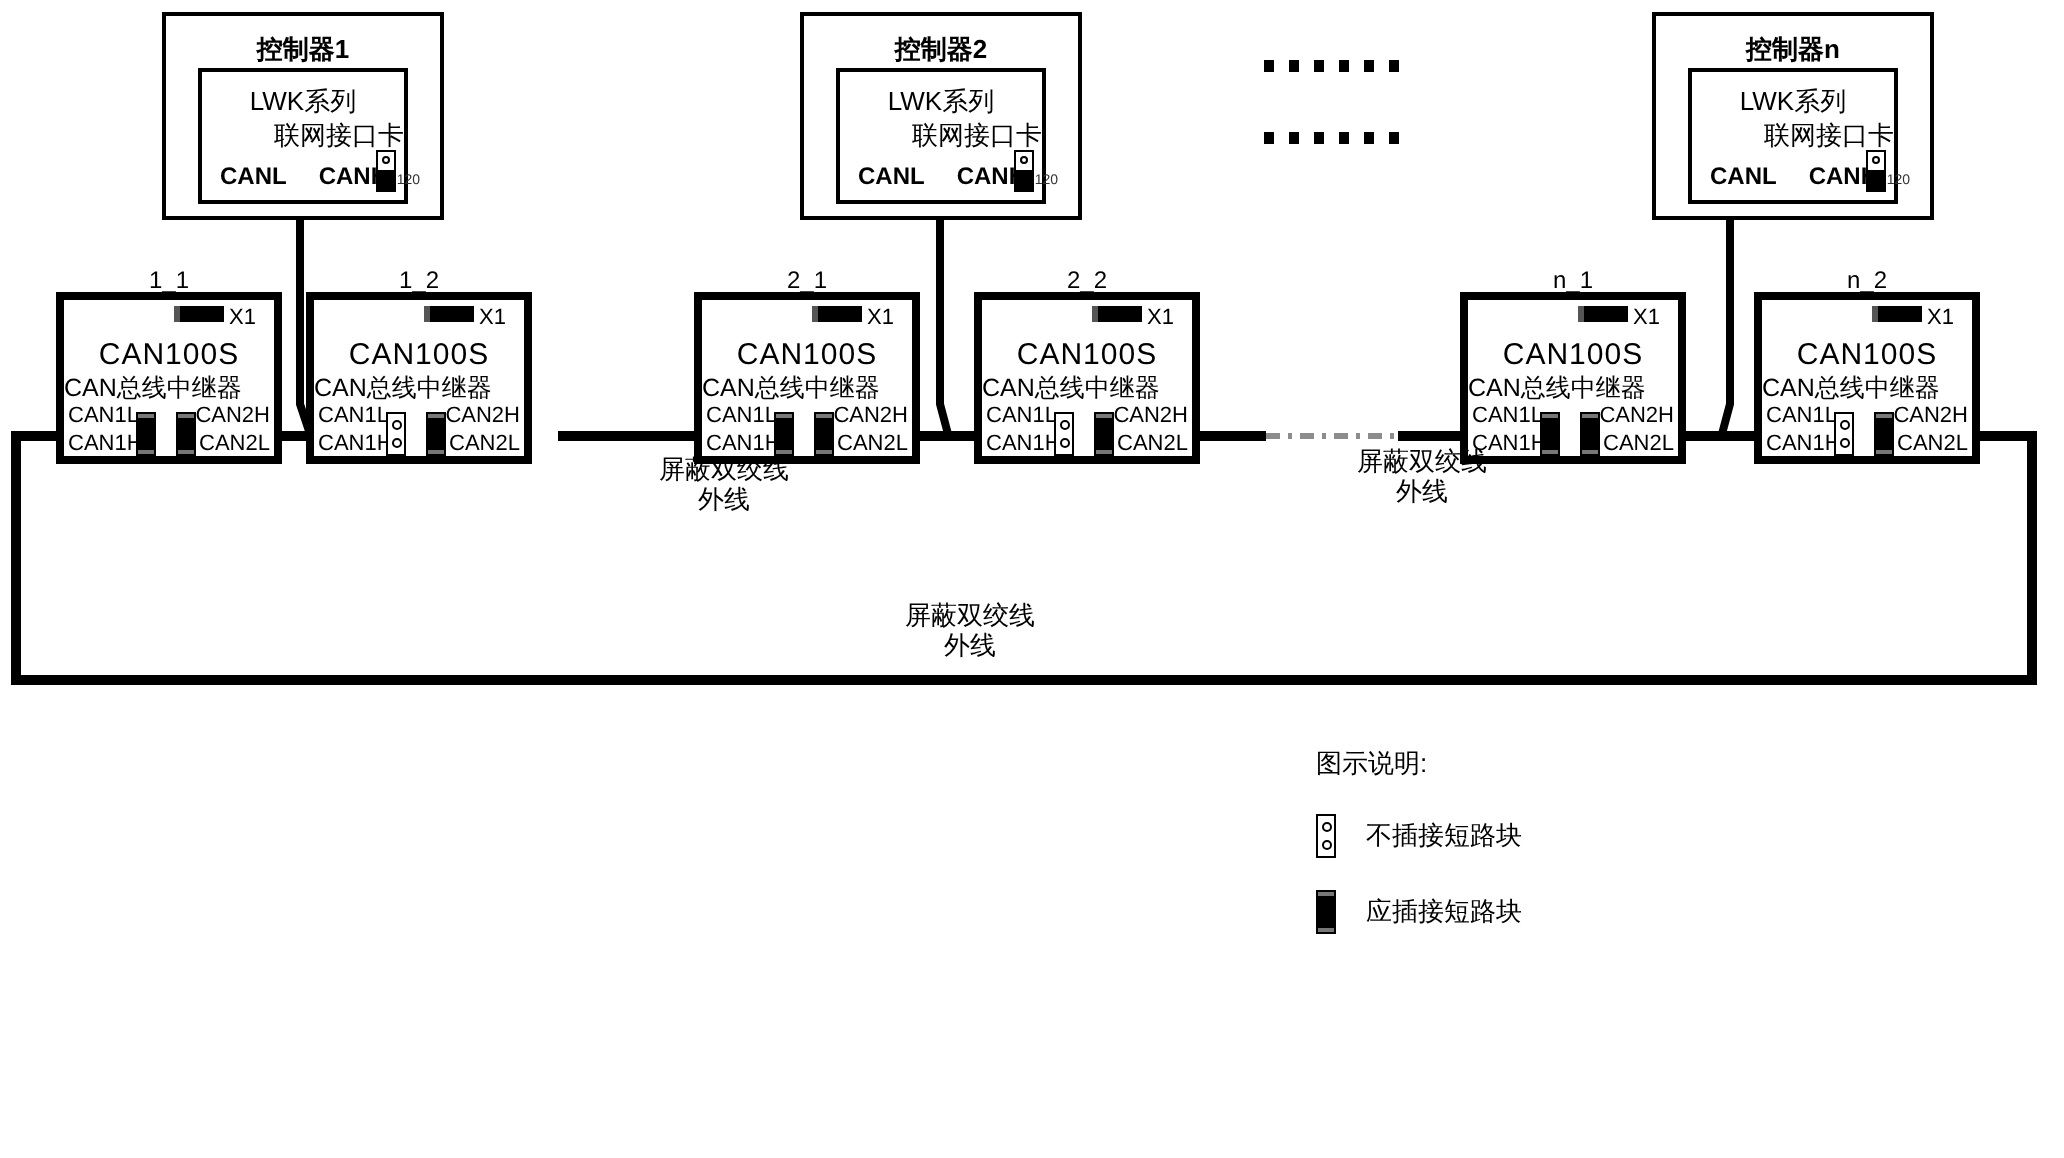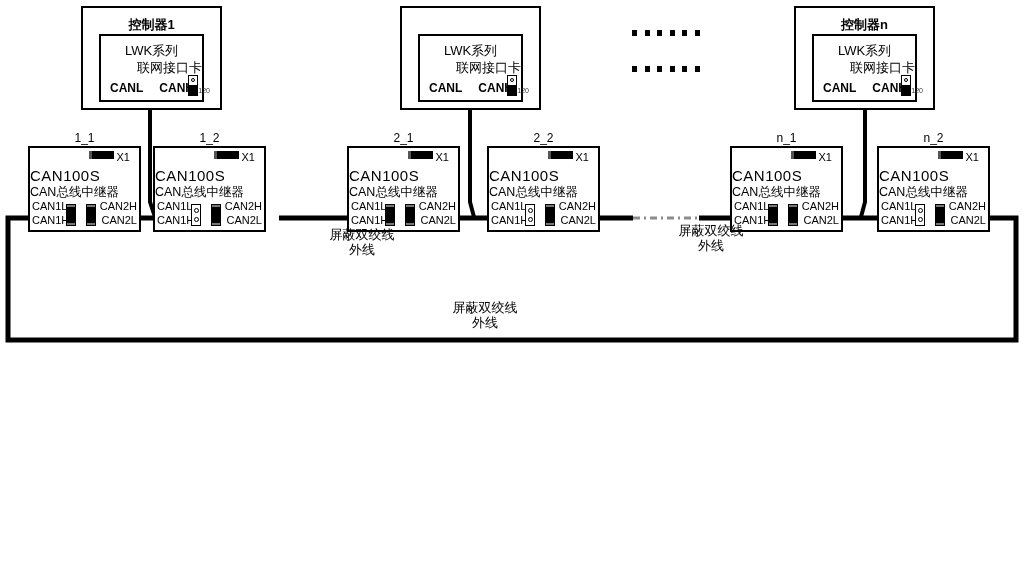--- a/index.html
+++ b/index.html
@@ -20,26 +20,26 @@
   .j120{position:absolute;right:4px;bottom:4px;width:10px;height:21px;border:1px solid #000;box-sizing:border-box;display:flex;flex-direction:column;background:#fff;}
   .j120-top{flex:1;display:flex;align-items:center;justify-content:center;}
   .j120-bot{flex:1.15;background:#000;}
   .cdot{width:4px;height:4px;border:1px solid #000;border-radius:50%;background:#fff;box-sizing:border-box;}
   .j120-label{position:absolute;right:-8px;bottom:6px;font-size:7px;color:#333;}
 
   
   .dots{position:absolute;width:70px;height:6px;background:repeating-linear-gradient(90deg,#000 0 5px,transparent 5px 12.5px);}
 
   
-  .rep{position:absolute;top:146px;width:113px;height:86px;border:2px solid #000000;background:#fff;z-index:2;box-sizing:border-box;}
+  .rep{position:absolute;top:146px;width:113px;height:86px;border:4px solid #000000;background:#fff;z-index:2;box-sizing:border-box;}
   .rep-id{position:absolute;top:-17px;left:0;width:100%;text-align:center;font-size:12px;}
   .x1row{position:absolute;top:3px;right:9px;display:flex;gap:3px;}
   .jh{width:25px;height:8px;background:linear-gradient(90deg,#555 0 3px,#000 3px);display:inline-block;}
   .x1lab{font-size:11px;}
-  .rep-model{position:absolute;top:19px;width:100%;font-size:15px;letter-spacing:.5px;}
+  .rep-model{position:absolute;top:19px;width:100%;text-align:center;font-size:15px;letter-spacing:.5px;}
   .rep-type{position:absolute;top:36px;width:100%;text-align:left;font-size:12.5px;}
   .port{position:absolute;font-size:11px;line-height:13px;}
   .port.tl{left:2px;top:52px;} .port.bl{left:2px;top:66px;}
   .port.tr{right:2px;top:52px;} .port.br{right:2px;top:66px;}
   .jv{position:absolute;top:56px;width:10px;height:22px;border:1px solid #000;background:#fff;box-sizing:border-box;
       display:flex;flex-direction:column;align-items:center;justify-content:space-evenly;}
   .jv .dot{width:5px;height:5px;border:1px solid #000;border-radius:50%;background:#fff;box-sizing:border-box;}
   .jv[data-state="inserted"]{background:#000;border-color:#000;box-shadow:inset 0 2px 0 #777, inset 0 -2px 0 #777;}
   .jv[data-state="inserted"] .dot{visibility:hidden;}
   .jv.jl{left:36px;} .jv.jr{left:56px;}
@@ -90,38 +90,39 @@
           <span class="j120-top">
             <span class="cdot"></span>
           </span>
           <span class="j120-bot"></span>
         </span>
       <span class="j120-label">120</span>
     </div>
   </div>
 
   <div class="ctrl" style="left:400px">
+    <div class="ctrl-title">控制器2</div>
     <div class="card">
       <div class="card-l1">LWK系列</div>
       <div class="card-l2">联网接口卡</div>
       <div class="card-ports">
         <span>CANL</span>
         <span>CANH</span>
       </div>
       <span class="j120">
           <span class="j120-top">
             <span class="cdot"></span>
           </span>
           <span class="j120-bot"></span>
         </span>
       <span class="j120-label">120</span>
     </div>
   </div>
 
-  <div class="ctrl" style="left:794px">
+  <div class="ctrl" style="left:826px">
     <div class="ctrl-title">控制器n</div>
     <div class="card">
       <div class="card-l1">LWK系列</div>
       <div class="card-l2">联网接口卡</div>
       <div class="card-ports">
         <span>CANL</span>
         <span>CANH</span>
       </div>
       <span class="j120">
           <span class="j120-top">
@@ -274,15 +275,32 @@
   </div>
   <div class="cable-label" style="left:663px;top:223px">
     <div>屏蔽双绞线</div>
     <div>外线</div>
   </div>
   <div class="cable-label" style="left:437px;top:300px">
     <div>屏蔽双绞线</div>
     <div>外线</div>
   </div>
 
+  <div class="legend">
+    <div class="legend-title">图示说明:</div>
+    <div class="legend-row">
+      <span class="jv" data-state="open">
+          <span class="dot"></span>
+          <span class="dot"></span>
+        </span>
+      <span class="legend-label">不插接短路块</span>
+    </div>
+    <div class="legend-row">
+      <span class="jv" data-state="inserted">
+          <span class="dot"></span>
+          <span class="dot"></span>
+        </span>
+      <span class="legend-label">应插接短路块</span>
+    </div>
+  </div>
 
 
 </div>
 
 </body></html>

